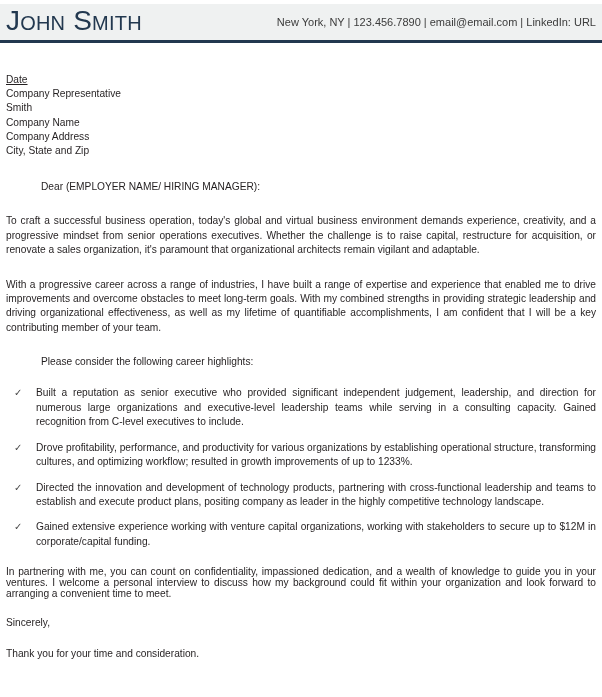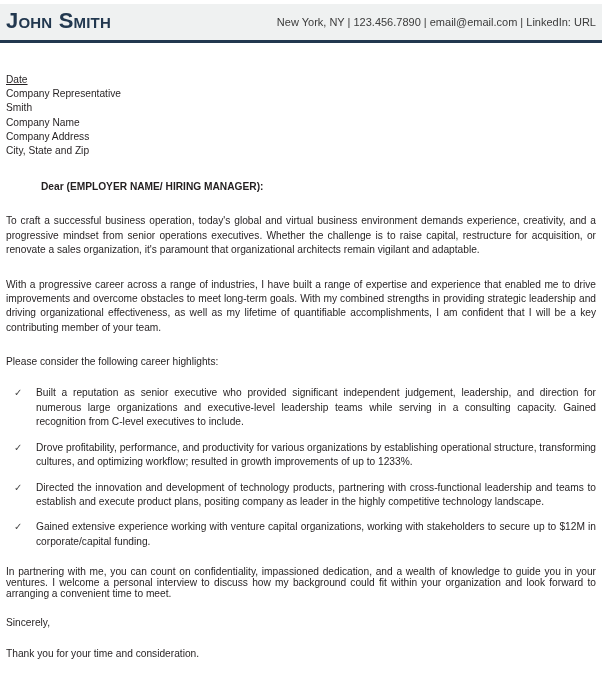--- a/index.html
+++ b/index.html
@@ -31,23 +31,23 @@
     margin-top: 4px;
     border-bottom: 3px solid #22384f;
     box-sizing: border-box;
     display: flex;
     align-items: center;
     justify-content: space-between;
     padding: 0 6px 0 6px;
   }
   .header-name {
     color: #22384f;
-    font-weight: bold;
+    font-weight: normal;
     font-variant: small-caps;
-    font-size: 22px;
+    font-size: 28px;
     letter-spacing: 0.2px;
     line-height: 1;
     white-space: nowrap;
     padding-bottom: 2px;
   }
   .header-contact {
     color: #3b3b3b;
     font-size: 11px;
     white-space: nowrap;
     padding-bottom: 1px;
@@ -71,32 +71,33 @@
   }
 
   .addr-block {
   }
   .addr-line {
     display: block;
   }
 
   .salutation {
     margin-top: 22px;
-    font-weight: bold;
+    font-weight: normal;
     padding-left: 35px;
   }
 
   .para {
     margin-top: 20px;
     text-align: justify;
     line-height: 14.4px;
   }
 
   .para-lead {
     margin-top: 20px;
+    margin-left: 35px;
   }
 
   
   .bullets {
     margin-top: 17px;
   }
   .bullet {
     position: relative;
     padding-left: 30px;
     margin-bottom: 11px;

